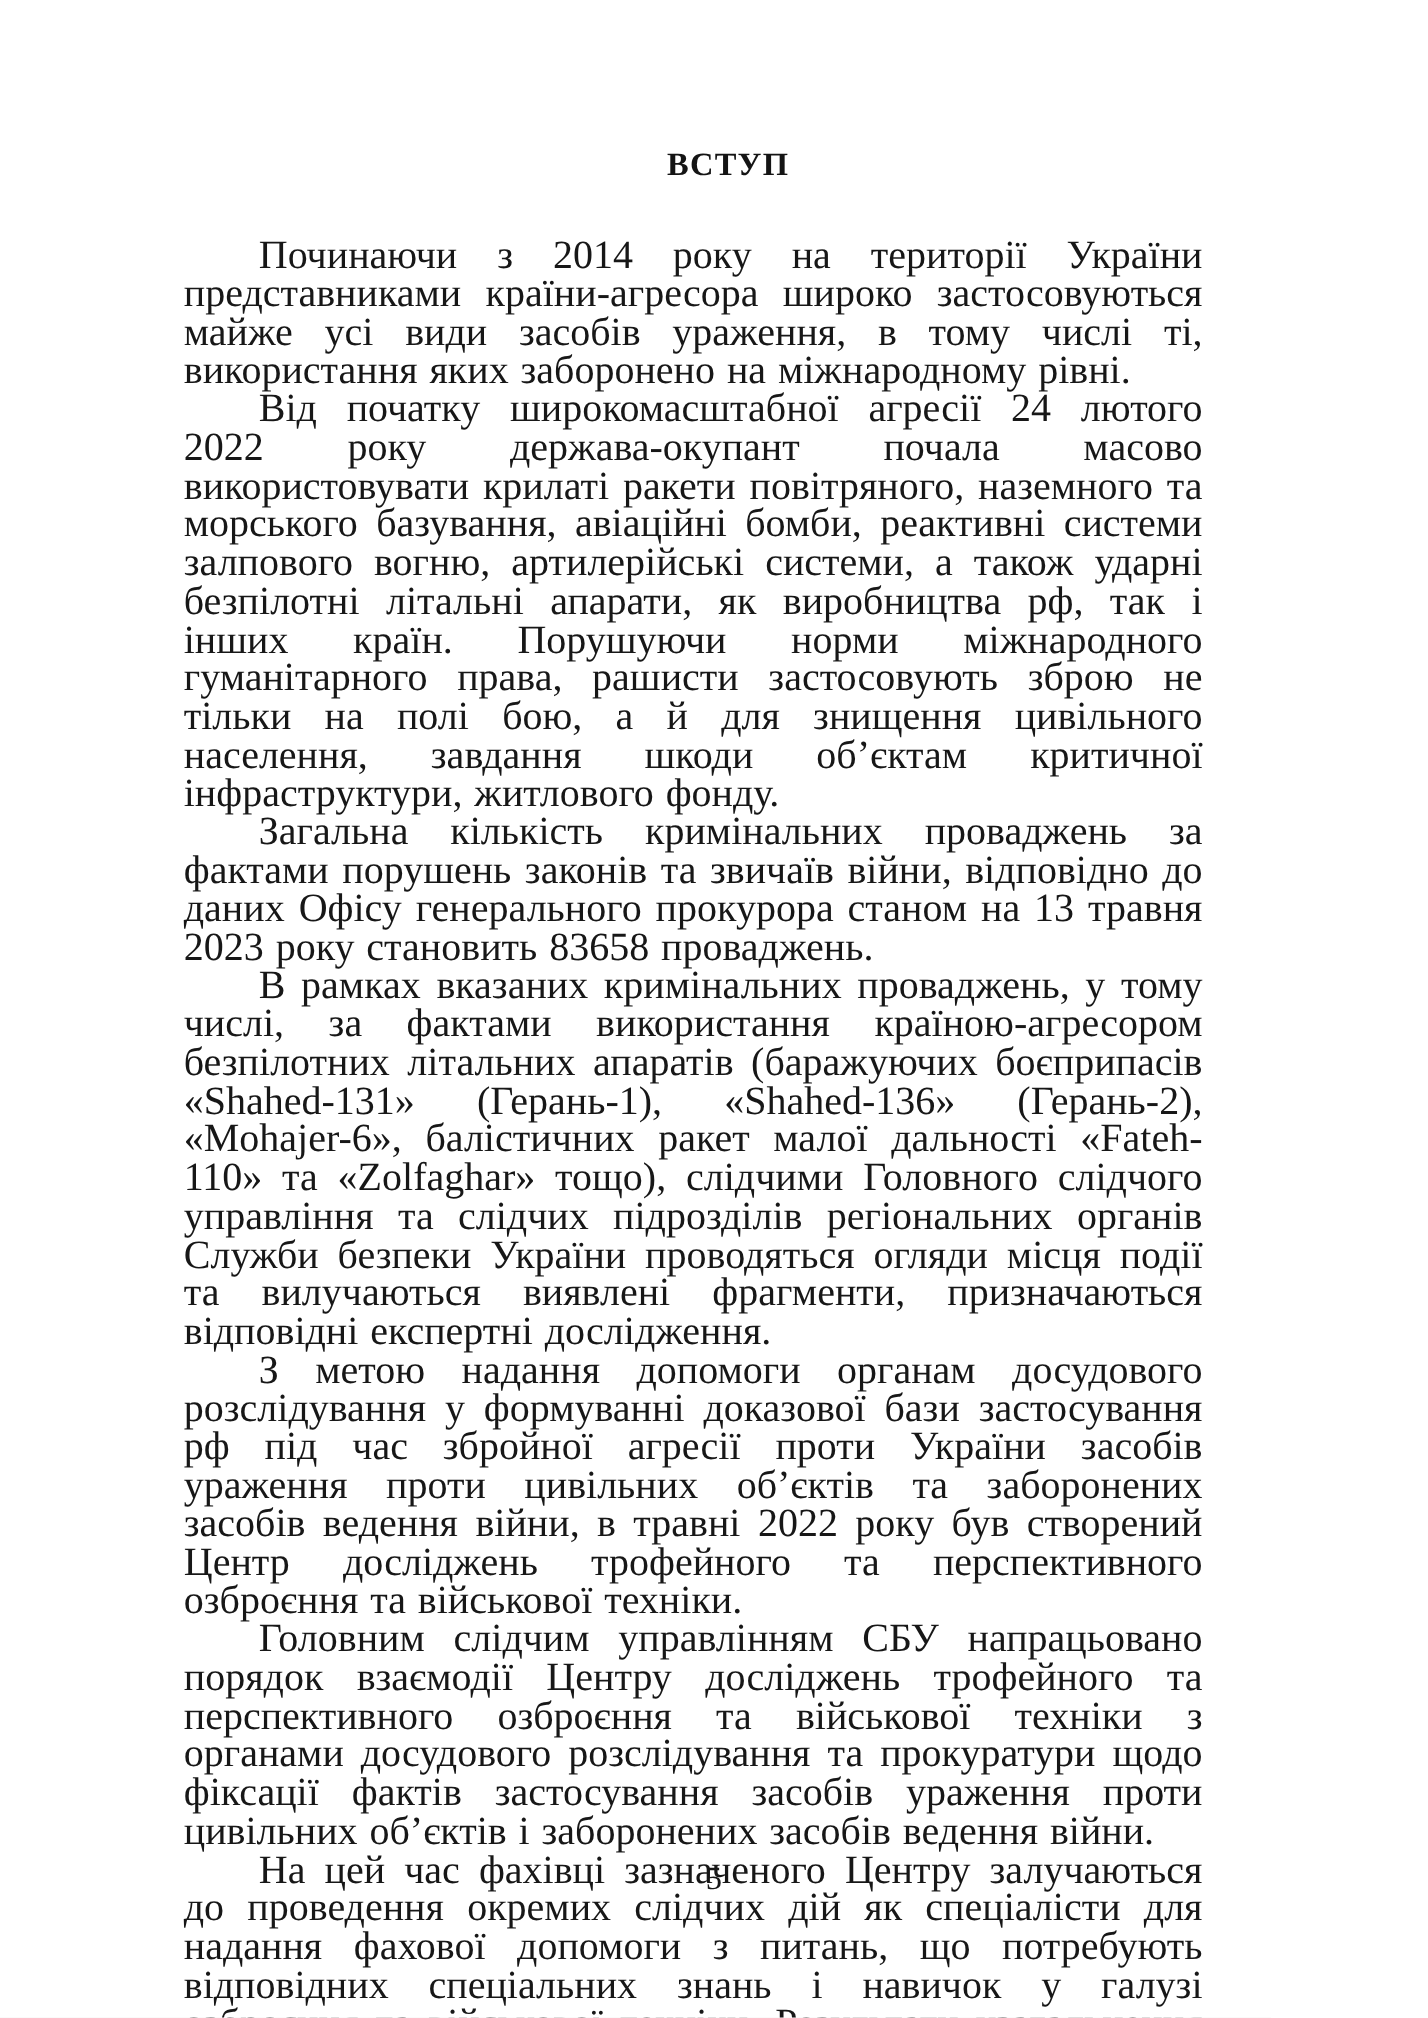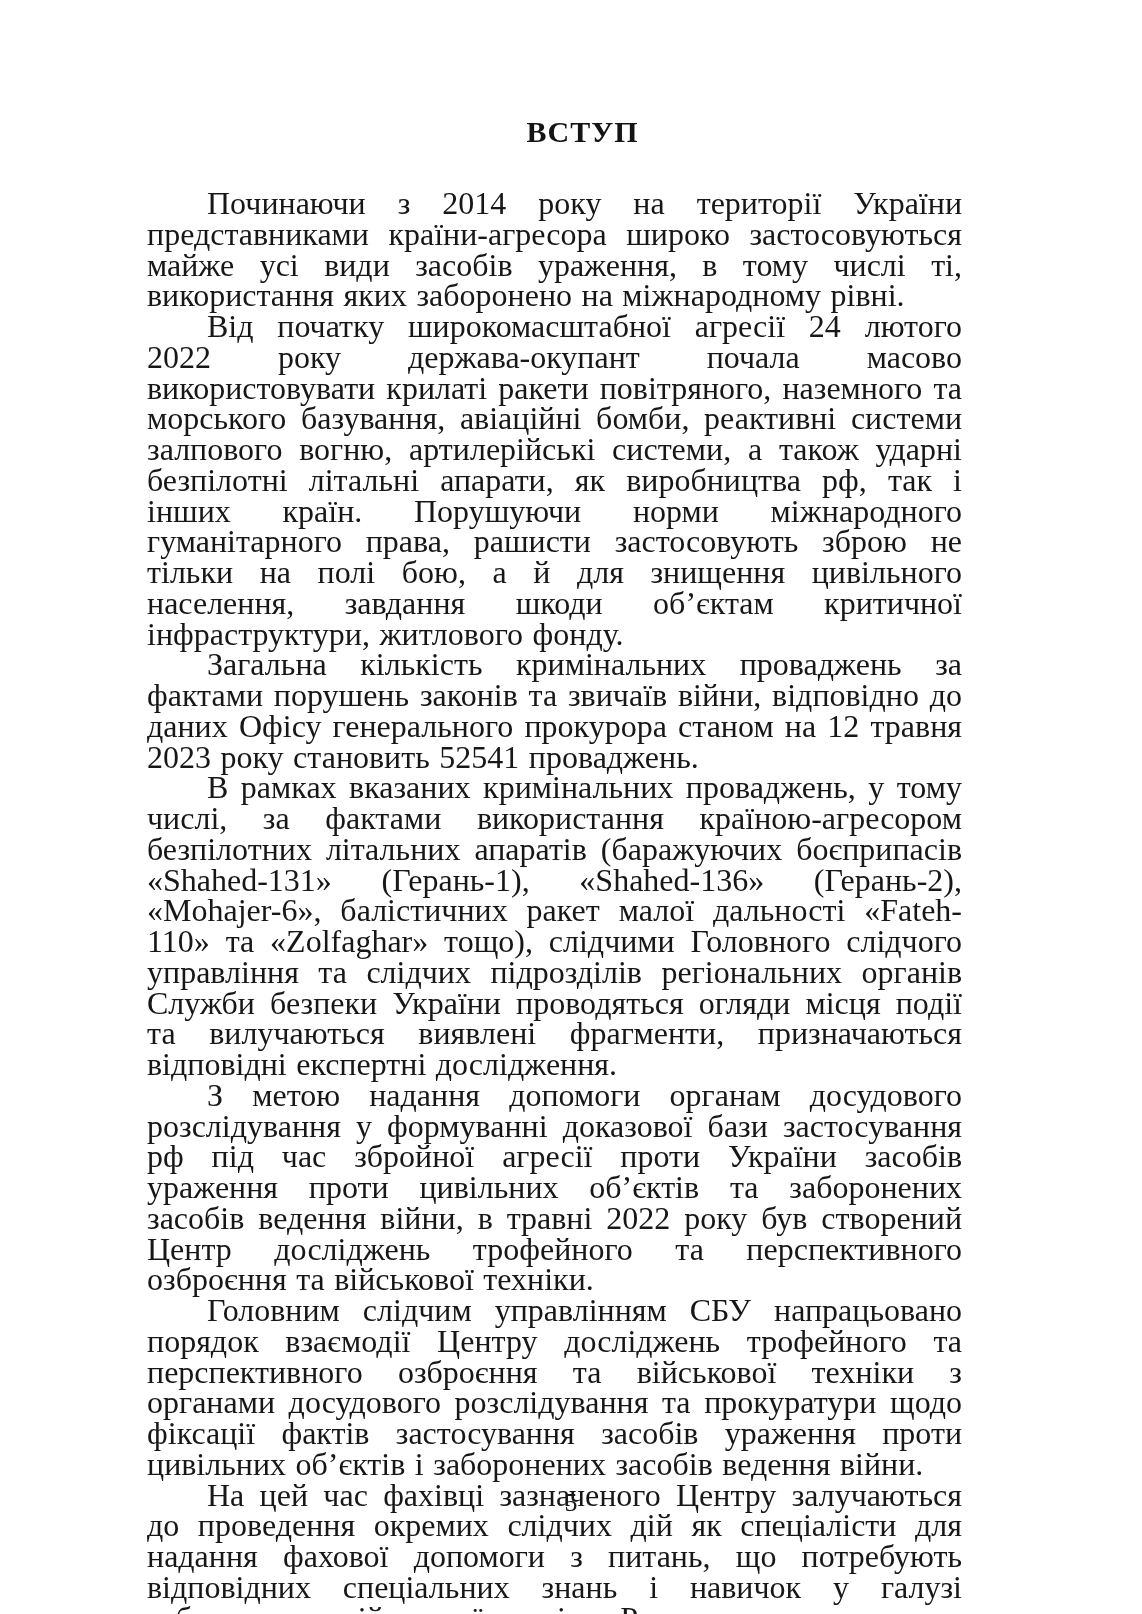--- a/index.html
+++ b/index.html
@@ -22,21 +22,21 @@
   }
   .title {
     position: absolute;
     top: 114px;
     left: 147px;
     width: 815px;
     padding-left: 56px;
     box-sizing: border-box;
     margin: 0;
     text-align: center;
-    font-size: 30px;
+    font-size: 26px;
     font-weight: bold;
     letter-spacing: 1px;
     line-height: 36px;
     color: #141414;
   }
   .body-text {
     position: absolute;
     top: 188px;
     left: 147px;
     width: 815px;
@@ -65,21 +65,21 @@
 </head>
 <body>
 
 <div class="page">
 
   <h1 class="title">ВСТУП</h1>
 
   <div class="body-text">
     <p>Починаючи з 2014 року на території України представниками країни-агресора широко застосовуються майже усі види засобів ураження, в тому числі ті, використання яких заборонено на міжнародному рівні.</p>
     <p>Від початку широкомасштабної агресії 24 лютого 2022 року держава-окупант почала масово використовувати крилаті ракети повітряного, наземного та морського базування, авіаційні бомби, реактивні системи залпового вогню, артилерійські системи, а також ударні безпілотні літальні апарати, як виробництва рф, так і інших країн. Порушуючи норми міжнародного гуманітарного права, рашисти застосовують зброю не тільки на полі бою, а й для знищення цивільного населення, завдання шкоди об’єктам критичної інфраструктури, житлового фонду.</p>
-    <p>Загальна кількість кримінальних проваджень за фактами порушень законів та звичаїв війни, відповідно до даних Офісу генерального прокурора станом на 12 травня 2023 року становить 52541 проваджень.</p>
+    <p>Загальна кількість кримінальних проваджень за фактами порушень законів та звичаїв війни, відповідно до даних Офісу генерального прокурора станом на 13 травня 2023 року становить 83658 проваджень.</p>
     <p>В рамках вказаних кримінальних проваджень, у тому числі, за фактами використання країною-агресором безпілотних літальних апаратів (баражуючих боєприпасів «Shahed-131» (Герань-1), «Shahed-136» (Герань-2), «Mohajer-6», балістичних ракет малої дальності «Fateh-110» та «Zolfaghar» тощо), слідчими Головного слідчого управління та слідчих підрозділів регіональних органів Служби безпеки України проводяться огляди місця події та вилучаються виявлені фрагменти, призначаються відповідні експертні дослідження.</p>
     <p>З метою надання допомоги органам досудового розслідування у формуванні доказової бази застосування рф під час збройної агресії проти України засобів ураження проти цивільних об’єктів та заборонених засобів ведення війни, в травні 2022 року був створений Центр досліджень трофейного та перспективного озброєння та військової техніки.</p>
     <p>Головним слідчим управлінням СБУ напрацьовано порядок взаємодії Центру досліджень трофейного та перспективного озброєння та військової техніки з органами досудового розслідування та прокуратури щодо фіксації фактів застосування засобів ураження проти цивільних об’єктів і заборонених засобів ведення війни.</p>
     <p>На цей час фахівці зазначеного Центру залучаються до проведення окремих слідчих дій як спеціалісти для надання фахової допомоги з питань, що потребують відповідних спеціальних знань і навичок у галузі озброєння та військової техніки. Результати узагальнення практики</p>
   </div>
 
   <div class="page-number">5</div>
 
 </div>
 

